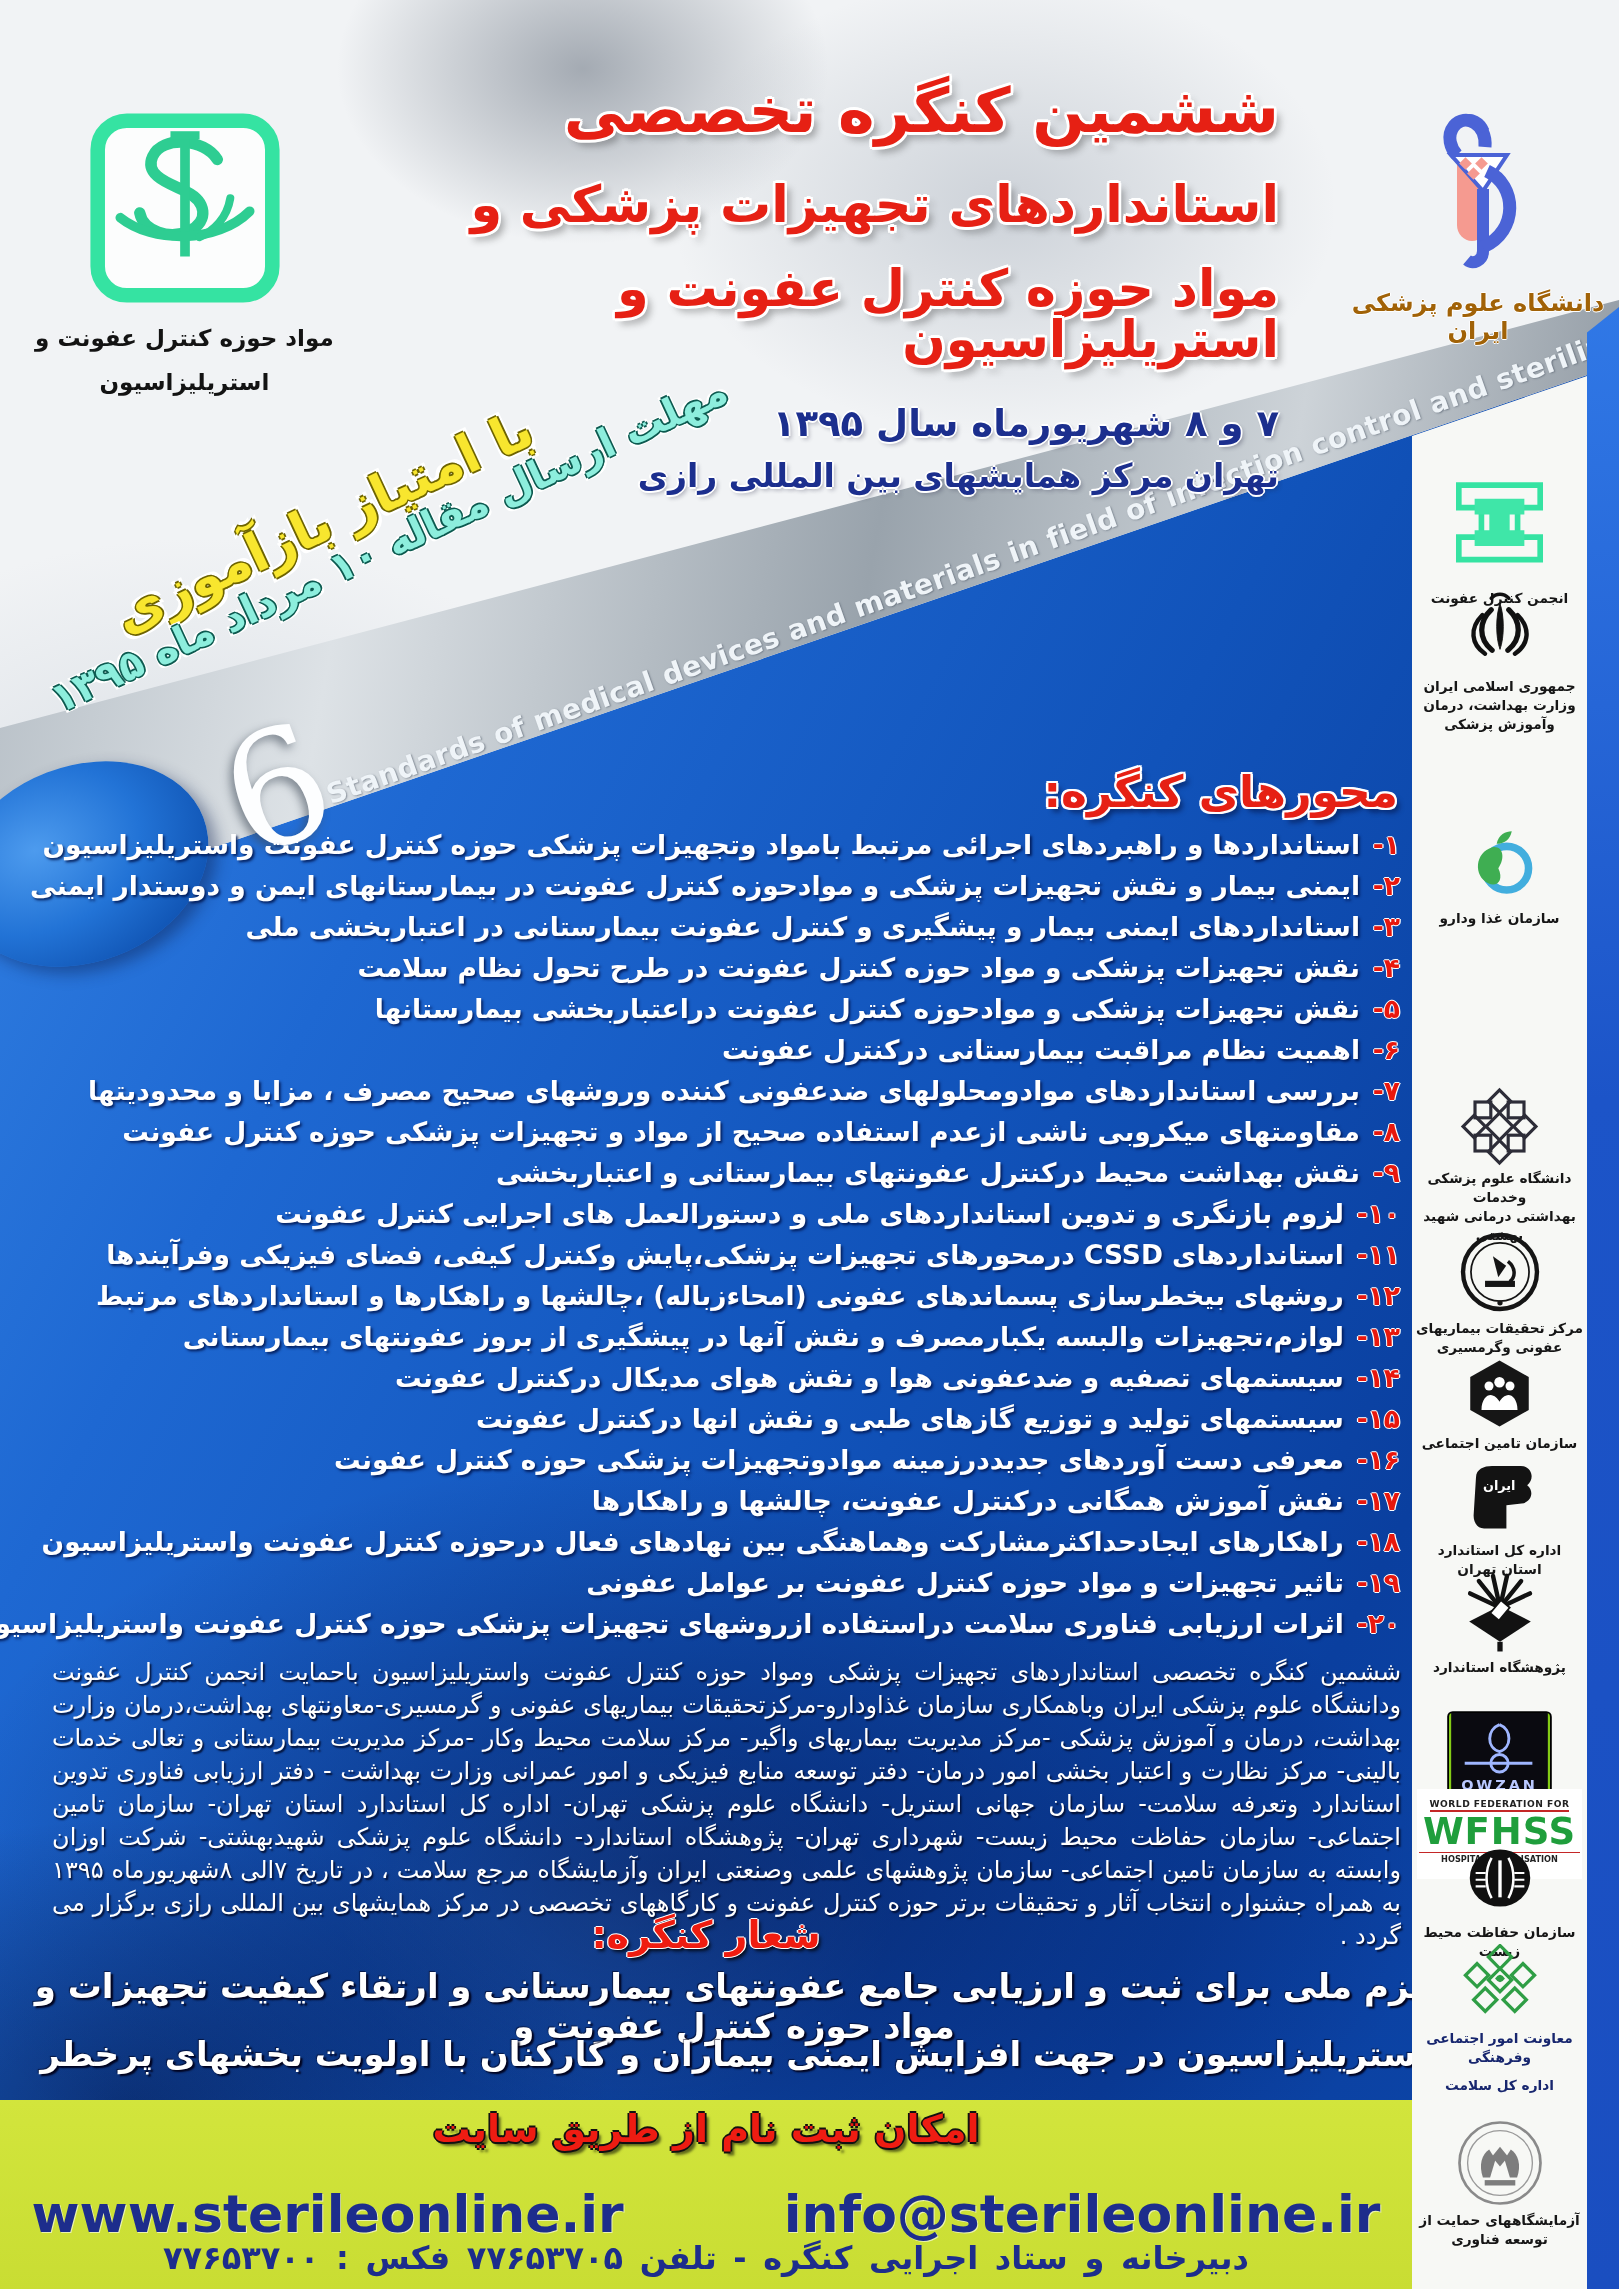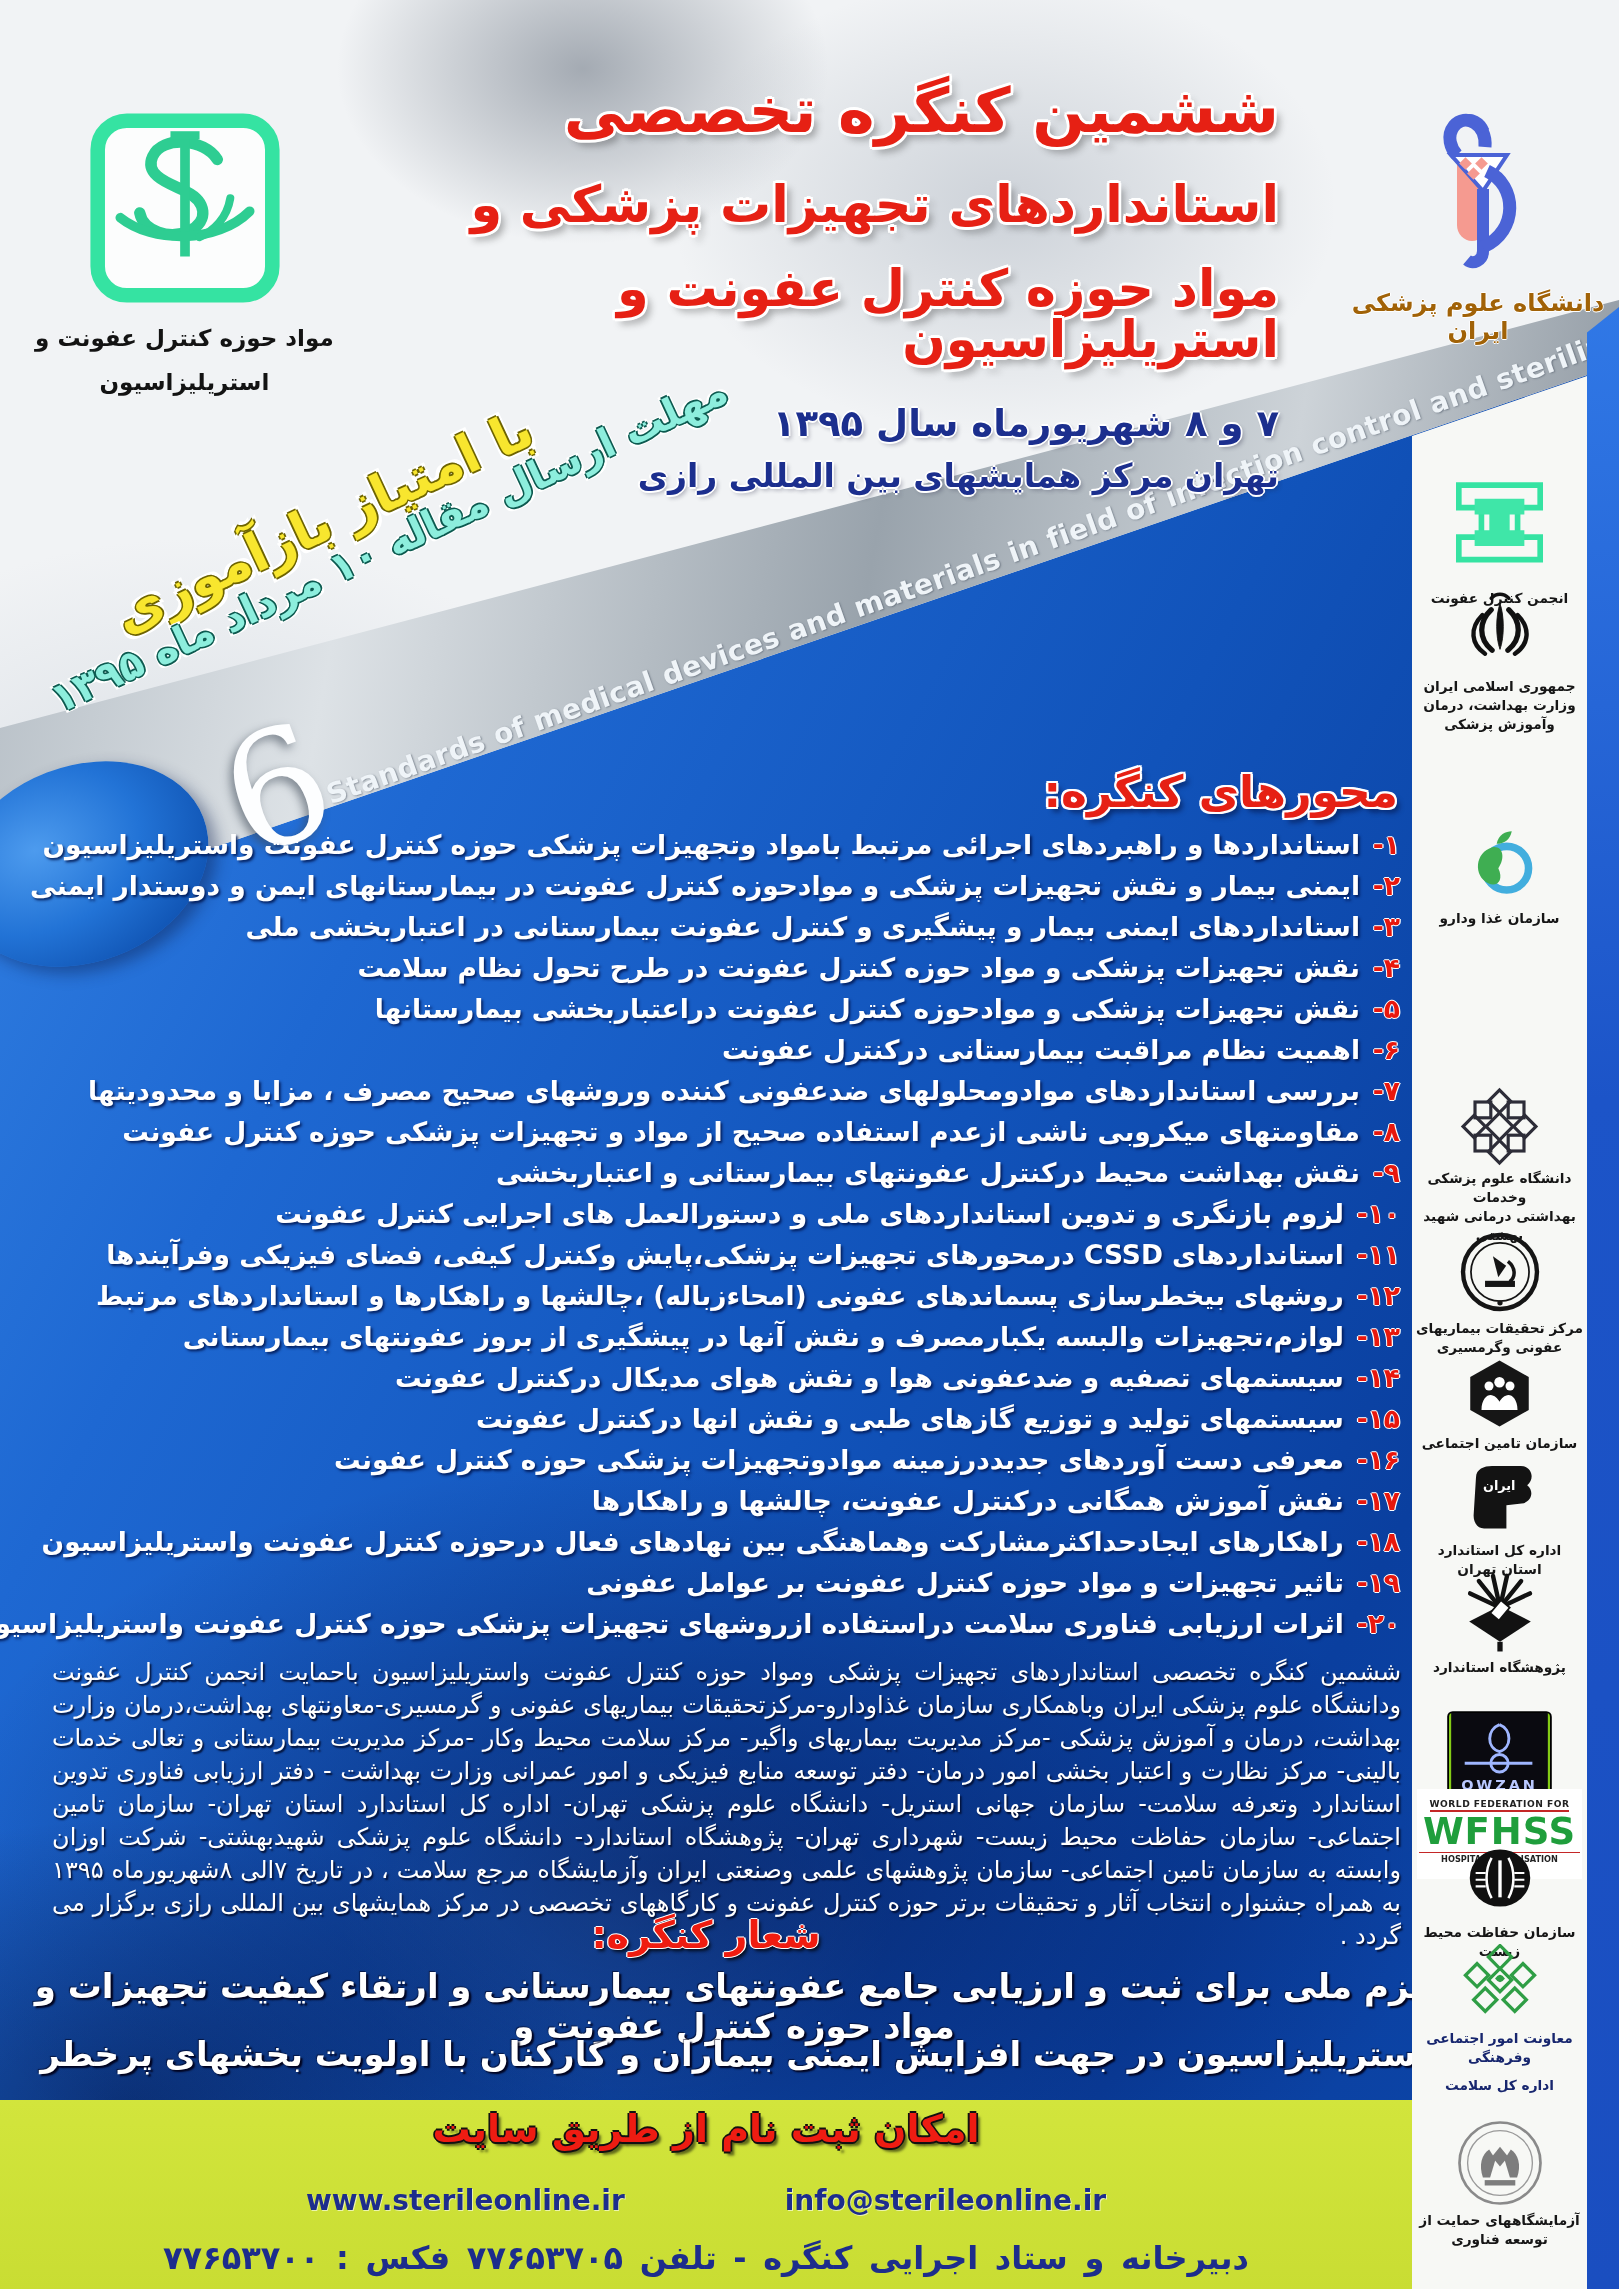--- a/index.html
+++ b/index.html
@@ -90,21 +90,21 @@
     text-shadow:2.3px 2.3px 1.8px rgba(0,0,25,.95),-0.9px -0.9px 0.9px rgba(0,0,25,.6);padding-left:28px;}
   .slogan-l1{top:1966px;} .slogan-l2{top:2034px;}
 
   
   .footer{left:0;top:2100px;width:1412px;height:190px;
     background:linear-gradient(180deg,#d2e53c,#c9dd33);}
   .register{position:absolute;left:0;top:7.3px;width:100%;text-align:center;direction:rtl;
     font-size:38px;font-weight:bold;color:#ee1c12;
     text-shadow:1.8px 0 0 #111,-1.8px 0 0 #111,0 1.8px 0 #111,0 -1.8px 0 #111,3.7px 3.7px 2.7px rgba(0,0,0,.55);}
   .links{position:absolute;left:0;top:84px;width:100%;display:flex;justify-content:center;gap:160px;
-    direction:ltr;font-size:28px;font-weight:bold;color:#1d2d8c;
+    direction:ltr;font-size:52px;font-weight:bold;color:#1d2d8c;
     text-shadow:0.9px 0.9px 0 rgba(255,255,255,.6);}
   .contact{position:absolute;left:0;top:139px;width:100%;text-align:center;direction:rtl;
     font-size:32px;font-weight:bold;color:#1d2d8c;word-spacing:5.5px;}
 
   
   .sidebar{left:1412px;top:365px;width:175px;height:1924px;background:#f7f8f5;
     clip-path:polygon(0 71px,100% 11px,100% 100%,0 100%);}
   .right-strip{left:1587px;top:307px;width:32px;height:1983px;
     clip-path:polygon(0 25.6px,100% 0,100% 100%,0 100%);
     background:linear-gradient(180deg,#3078e6 0%,#1c54c8 40%,#1a4ec0 100%);}

